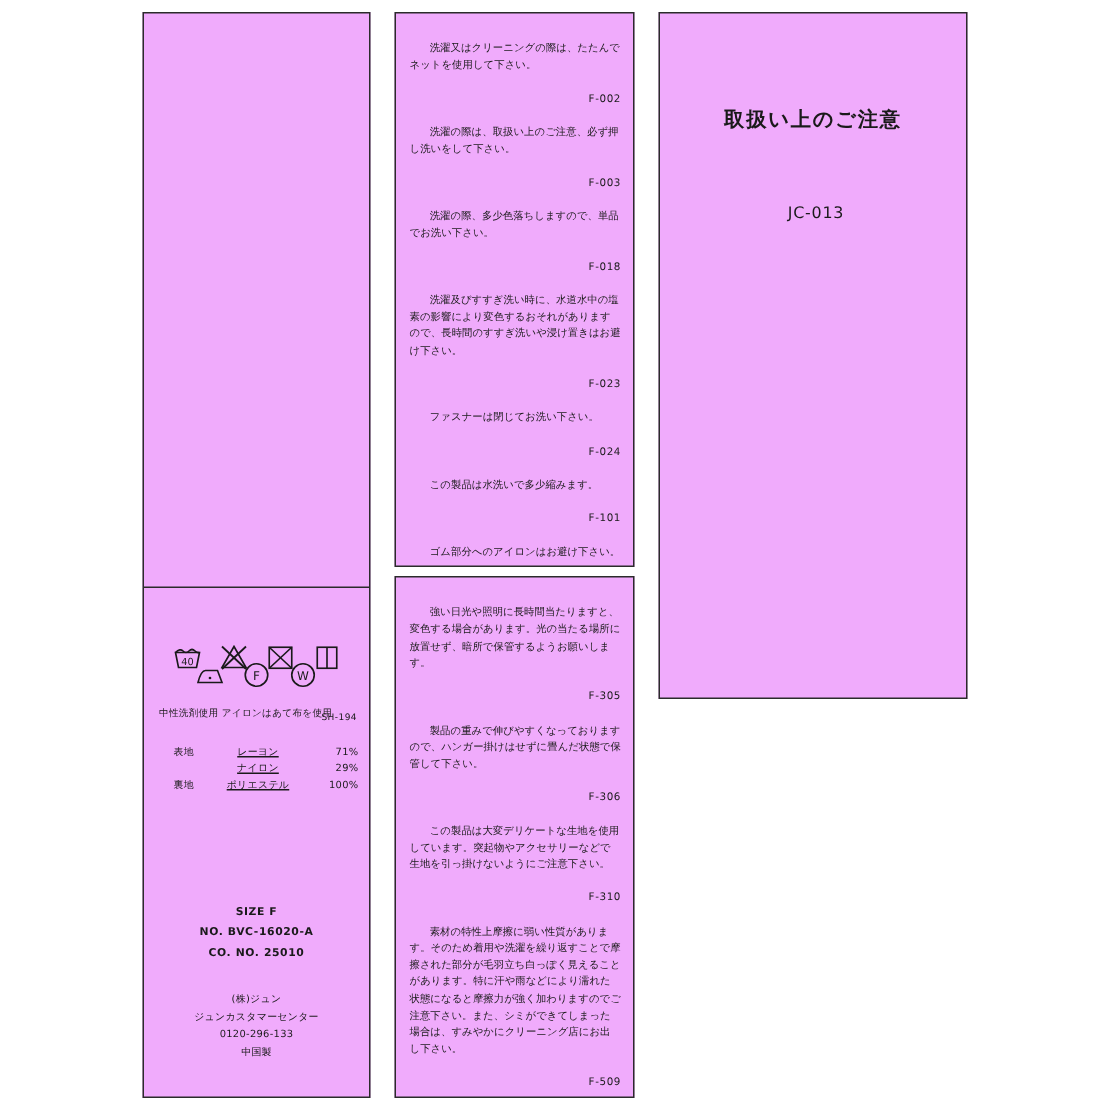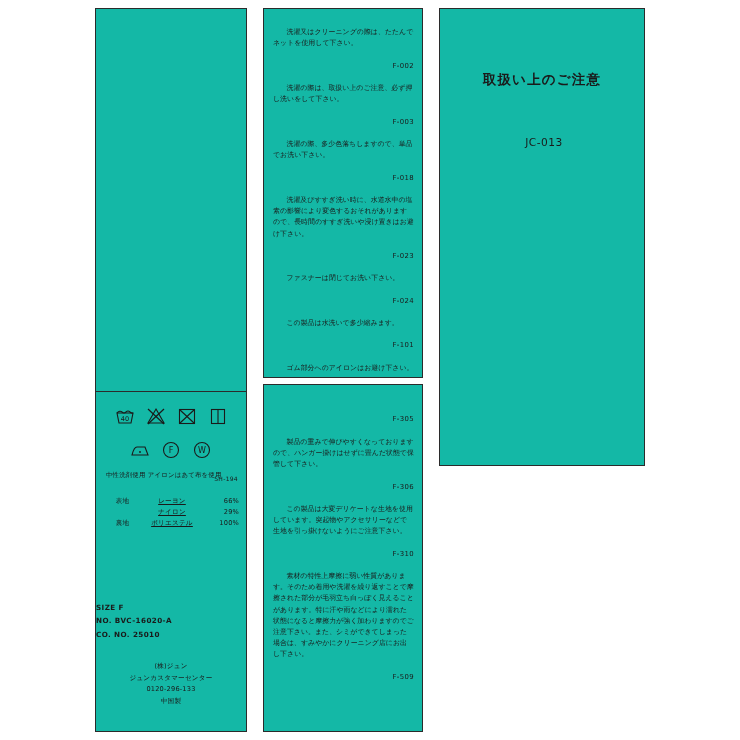--- a/index.html
+++ b/index.html
@@ -18,21 +18,21 @@
   .page {
     position: absolute;
     inset: 0;
     background: #ffffff;
   }
 
   
   .card {
     position: absolute;
     border: 1px solid #2b2b2b;
-    background: #14b8a6;
+    background: #f0abfc;
     box-sizing: border-box;
   }
 
   
   #col-left        { left: 95px;  top: 8px;   width: 152px; height: 724px; }
 
   .left-lower {
     position: absolute;
     left: 0; right: 0;
     top: 382px;
@@ -40,21 +40,21 @@
     height: 1px;
   }
 
   .symbol-row {
     position: absolute;
     left: 0; right: 0;
     display: flex;
     justify-content: center;
     gap: 9px;
   }
-  #sym-row-1 { top: 396px; align-items: center; }
+  #sym-row-1 { top: 418px; align-items: center; }
   #sym-row-2 { top: 430px; }
 
   .sym {
     width: 22px;
     height: 22px;
     position: relative;
     display: inline-block;
   }
   .sym svg { display: block; }
 
@@ -91,21 +91,21 @@
     text-align: center;
   }
   table.fabric td.lbl  { width: 34px; }
   table.fabric td.mat  { width: 62px; text-decoration: underline; }
   table.fabric td.pct  { text-align: right; width: 34px; }
 
   .size-block {
     position: absolute;
     left: 0; right: 0;
     top: 592px;
-    text-align: left;
+    text-align: center;
     font-size: 7.2px;
     line-height: 1.85;
     letter-spacing: .4px;
     font-weight: bold;
   }
   .size-block .line-normal { font-weight: bold; }
 
   .company-block {
     position: absolute;
     left: 0; right: 0;
@@ -229,21 +229,21 @@
 
     <div class="care-note">中性洗剤使用
 アイロンはあて布を使用</div>
     <div class="care-code">SH-194</div>
 
     <table class="fabric">
       <tbody>
           <tr>
         <td class="lbl">表地</td>
         <td class="mat">レーヨン</td>
-        <td class="pct">66%</td>
+        <td class="pct">71%</td>
       </tr>
       <tr>
         <td class="lbl"></td>
         <td class="mat">ナイロン</td>
         <td class="pct">29%</td>
       </tr>
       <tr>
         <td class="lbl">裏地</td>
         <td class="mat">ポリエステル</td>
         <td class="pct">100%</td>
@@ -287,20 +287,21 @@
       <span class="code">F-101</span>
       <span>ゴム部分へのアイロンはお避け下さい。</span>
       <span class="code">F-209</span>
       <span>この製品は、摩擦（特に湿った状態での摩擦）や、汗や雨などで濡れた際に、他の衣料や下着（特に白物）に色移りする場合がありますので、十分ご注意下さい。</span>
       <span class="code">F-302</span>
     </div>
   </div>
 
   <div class="card" id="col-mid-bottom">
     <div class="jtext">
+      <span>強い日光や照明に長時間当たりますと、変色する場合があります。光の当たる場所に放置せず、暗所で保管するようお願いします。</span>
       <span class="code">F-305</span>
       <span>製品の重みで伸びやすくなっておりますので、ハンガー掛けはせずに畳んだ状態で保管して下さい。</span>
       <span class="code">F-306</span>
       <span>この製品は大変デリケートな生地を使用しています。突起物やアクセサリーなどで生地を引っ掛けないようにご注意下さい。</span>
       <span class="code">F-310</span>
       <span>素材の特性上摩擦に弱い性質があります。そのため着用や洗濯を繰り返すことで摩擦された部分が毛羽立ち白っぽく見えることがあります。特に汗や雨などにより濡れた状態になると摩擦力が強く加わりますのでご注意下さい。また、シミができてしまった場合は、すみやかにクリーニング店にお出し下さい。</span>
       <span class="code">F-509</span>
     </div>
   </div>
 

